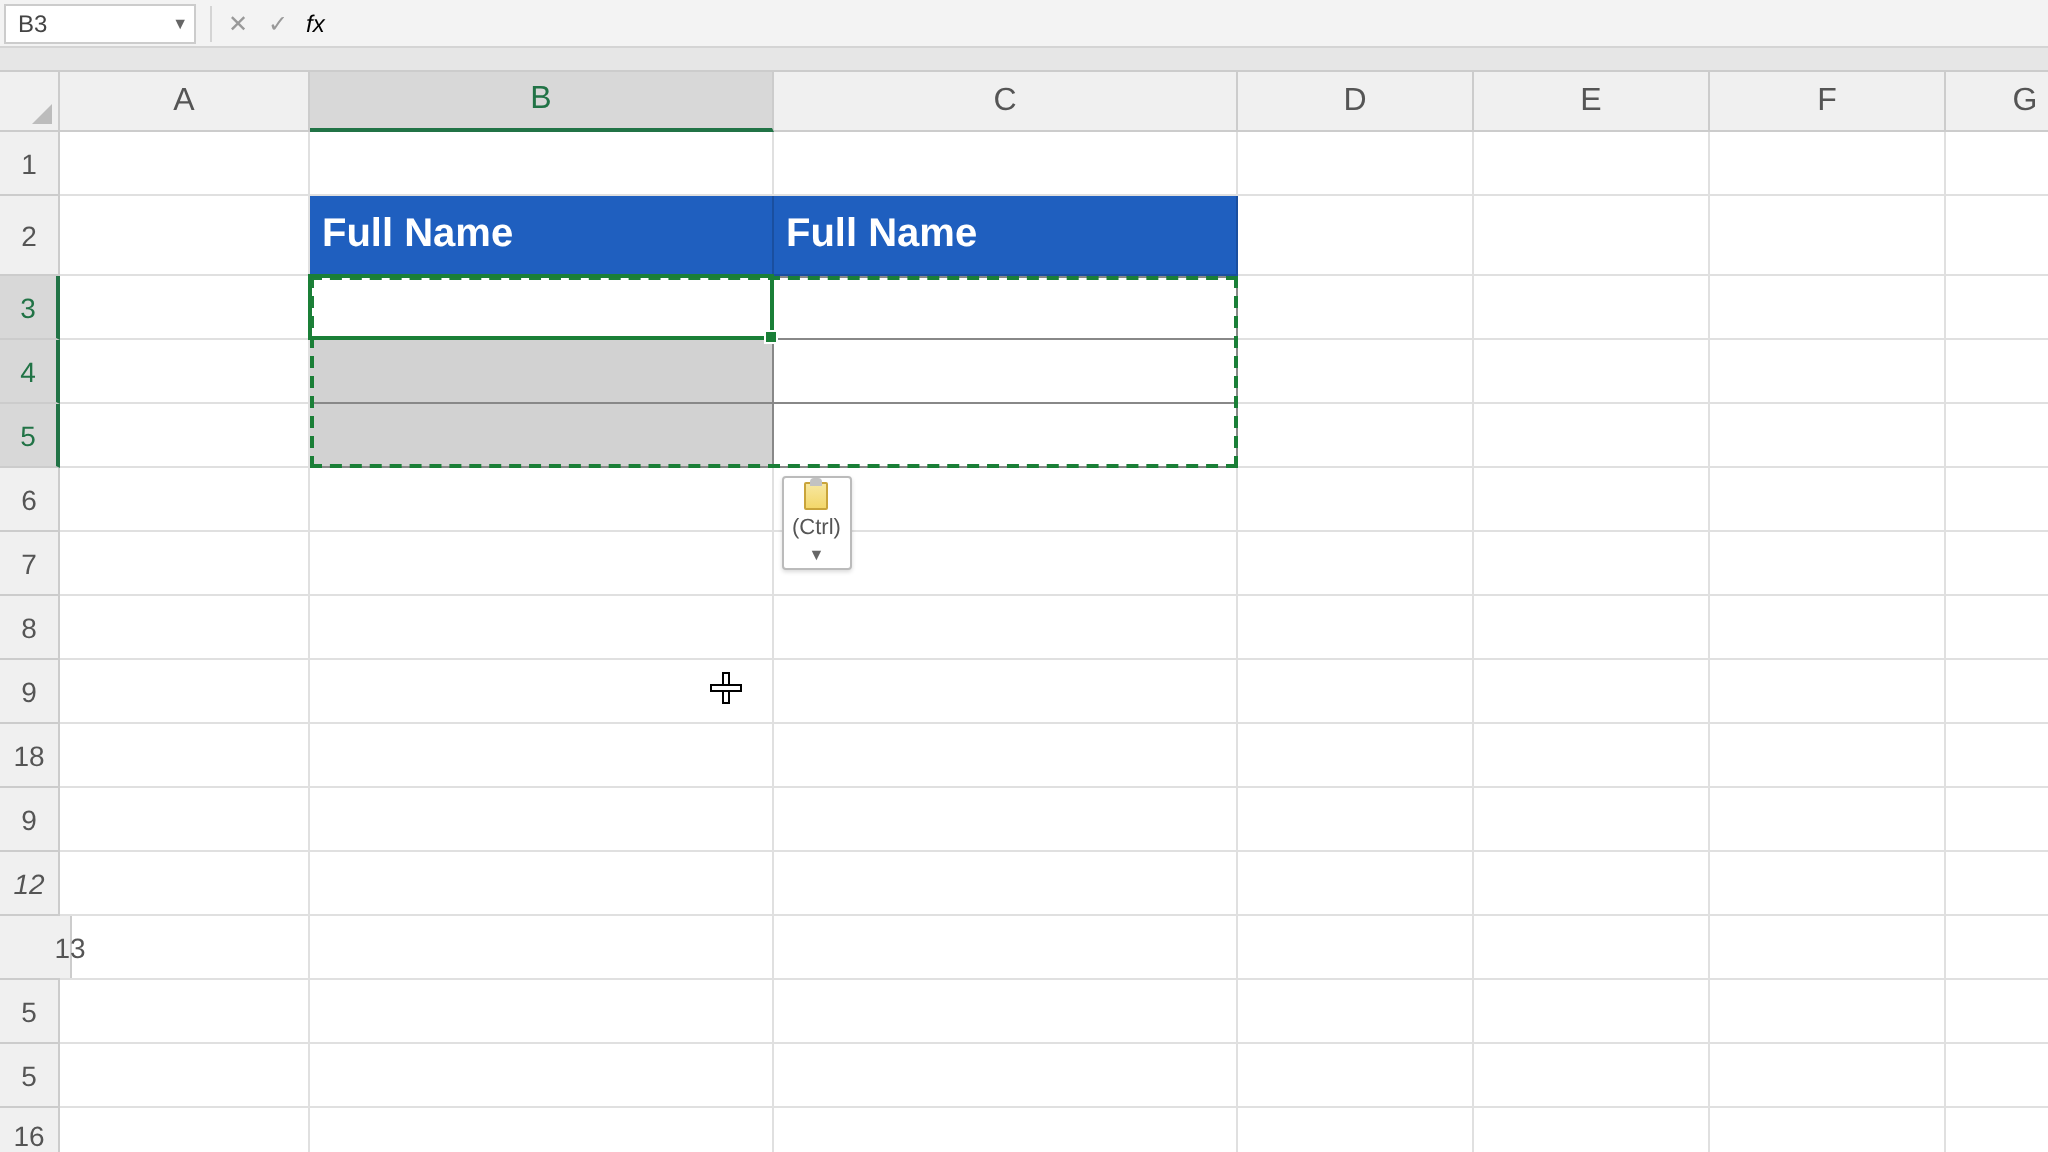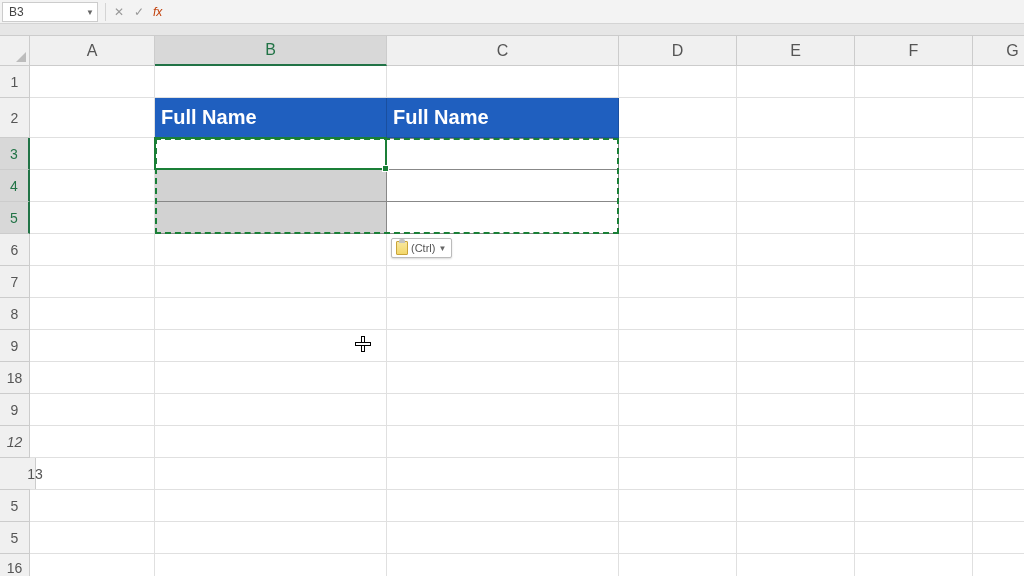--- a/index.html
+++ b/index.html
@@ -30,21 +30,21 @@
     position: absolute; right: 3px; top: 50%; transform: translateY(-50%);
     font-size: 8px; color: #666;
   }
   .fb-sep { width: 1px; height: 18px; background: #d4d4d4; margin: 0 3px; }
   .fb-btn {
     width: 20px; height: 20px; display: flex; align-items: center; justify-content: center;
     color: #888; font-size: 12px; cursor: pointer;
   }
   .fb-btn.cancel { color: #999; }
   .fb-btn.accept { color: #999; }
-  .fx-label { font-style: italic; font-size: 12px; color: #c2410c; margin: 0 4px; cursor: pointer; }
+  .fx-label { font-style: italic; font-size: 12px; color: #000000; margin: 0 4px; cursor: pointer; }
   .formula-input {
     flex: 1; height: 20px; background: #fff; border: none;
     display: flex; align-items: center; padding: 0 6px; font-size: 12px; color: #333;
   }
   
   
   .strip { height: 12px; background: #e6e6e6; border-bottom: 1px solid #ccc; }
   
   
   .grid { position: relative; width: 1024px; height: 540px; background: #fff; }
@@ -311,20 +311,20 @@
       <div class="cell tbl-border" style="left: 357px; top: 104px; width: 232px; height: 32px; z-index: 5;"></div>
       <div class="cell tbl-border" style="left: 357px; top: 136px; width: 232px; height: 32px; z-index: 5;"></div>
     </div>
 
   <div class="sel-box" id="selBox" style="left: 154px; top: 101px; width: 233px; height: 33px;">
     <div class="sel-handle"></div>
   </div>
 
   <div class="marching" id="marchBox" style="left: 155px; top: 102px; width: 464px; height: 96px;"></div>
 
-  <div class="paste-opt" id="pasteOpt" style="left: 391px; top: 202px;">
+  <div class="paste-opt" id="pasteOpt" style="left: 391px; top: 202px; flex-direction: column;">
     <span class="clip-icon"></span>
     <span>(Ctrl)</span>
     <span class="dd">▼</span>
   </div>
 
   <div class="cursor-plus" id="cursorPlus" style="left: 355px; top: 300px;"></div>
 </div>
 
 </body></html>

